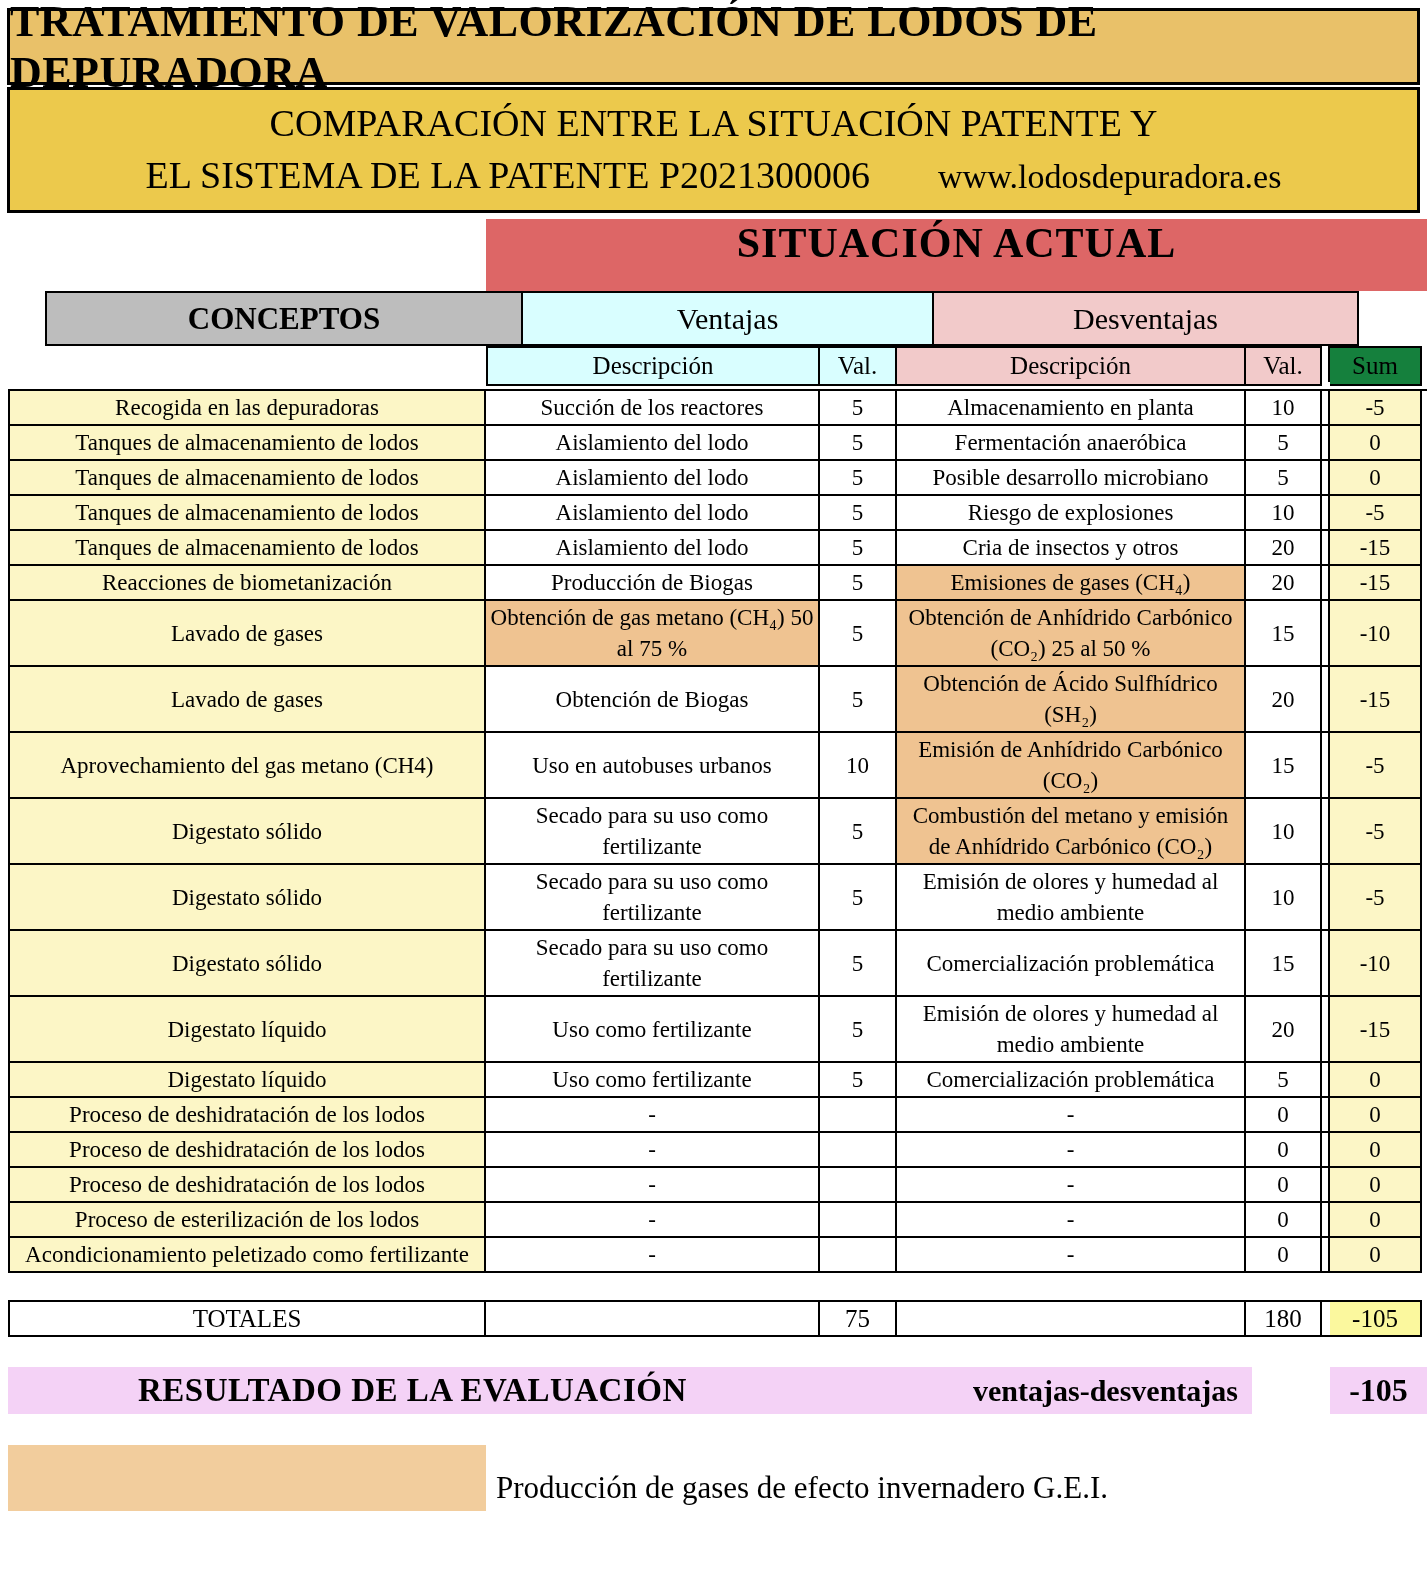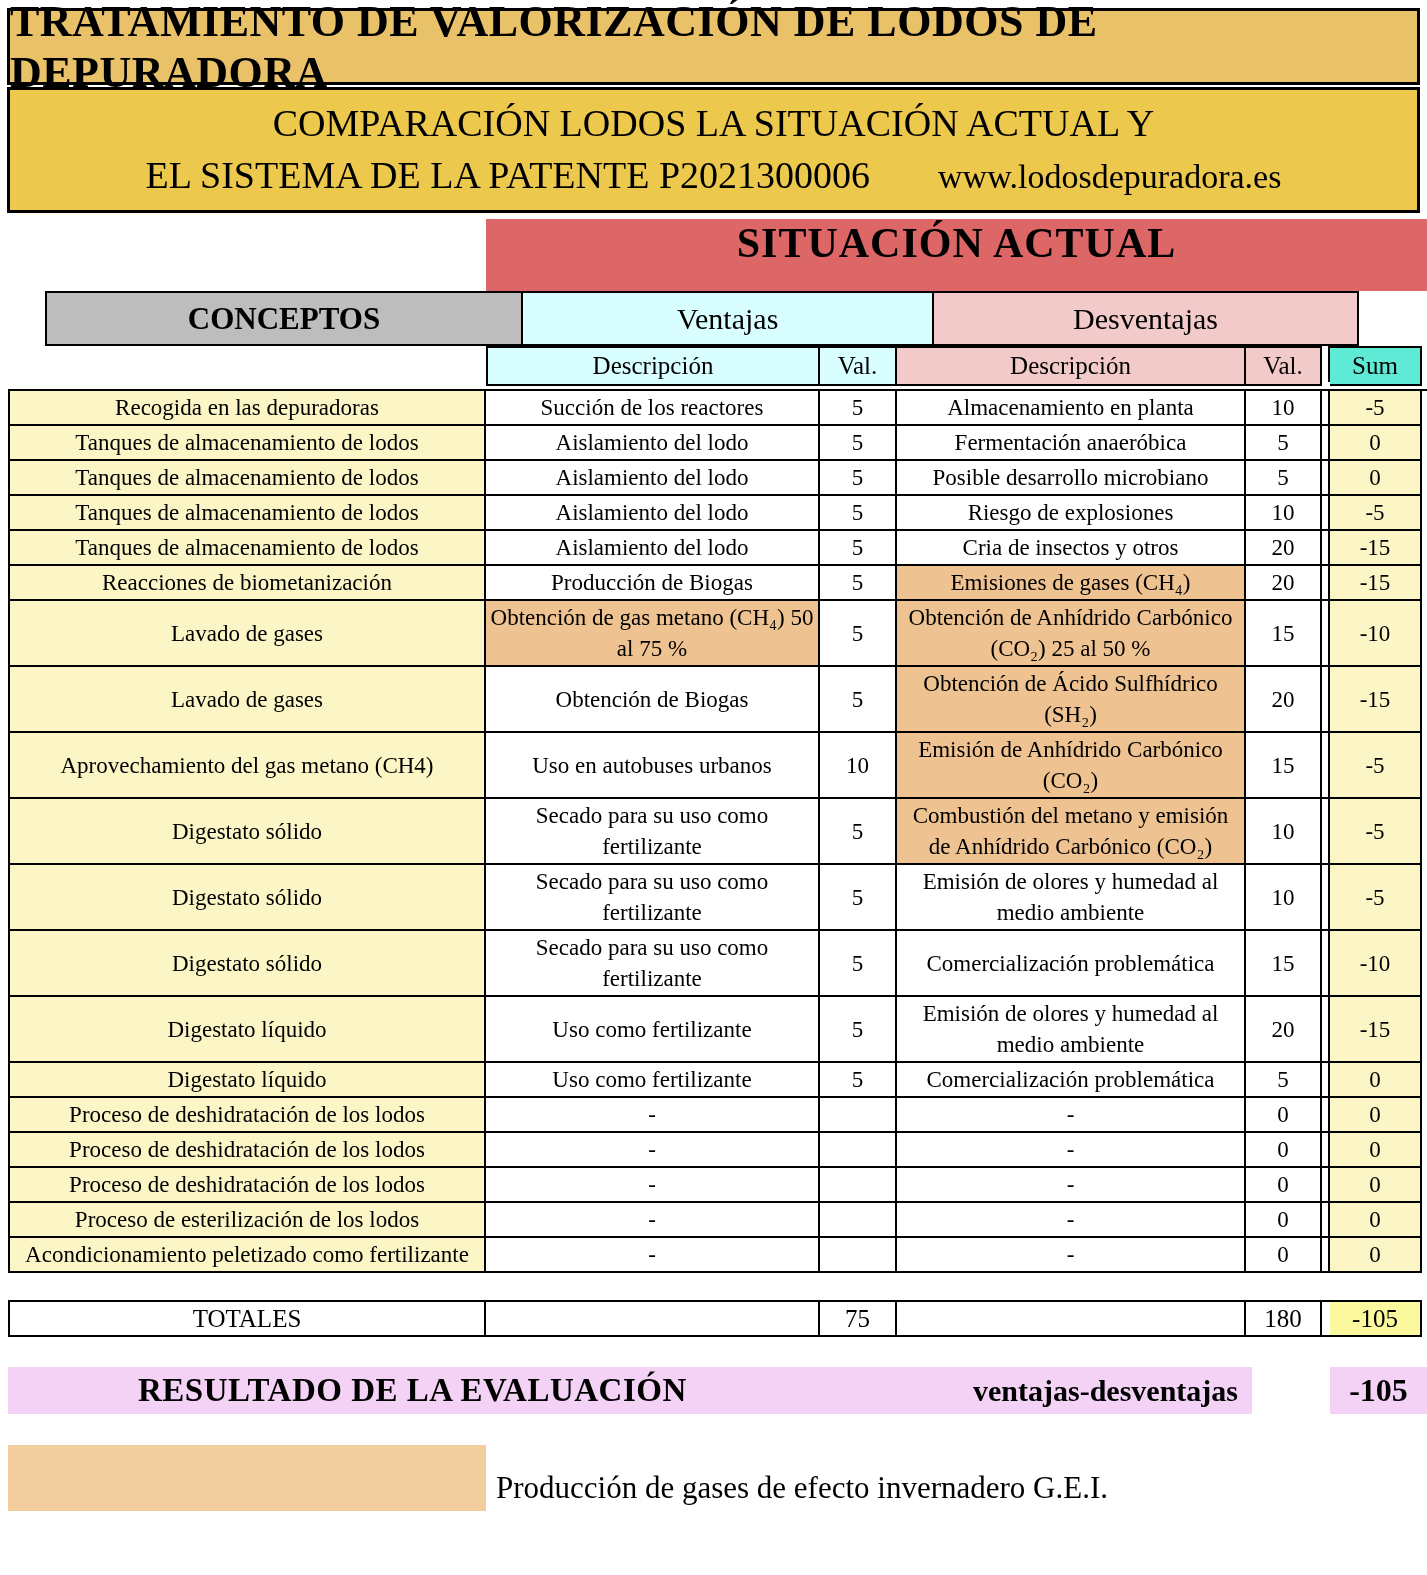--- a/index.html
+++ b/index.html
@@ -34,21 +34,21 @@
          border:2px solid #000;}
   .hdr-v{background:#d9feff;font-size:30px;border:2px solid #000;border-left:none;}
   .hdr-d{background:#f2caca;font-size:30px;border:2px solid #000;border-left:none;}
   .hdr-f{background:#fff;}
   .sub-row>div{display:flex;align-items:center;justify-content:center;
       font-size:25px;height:36px;border-bottom:2px solid #000;border-right:2px solid #000;border-top:2px solid #000;}
   .sub-row .s-empty{border:none;background:#fff;}
   .sub-row .s-first{border-left:2px solid #000;}
   .sub-row .cyan{background:#d9feff;}
   .sub-row .pink{background:#f2caca;}
-  .sub-row .ylw{background:#5eead4;}
+  .sub-row .ylw{background:#15803d;}
   .sub-row .spc{background:#fff;border-top:none;border-bottom:none;}
   #table-body{margin-top:3px;border-top:2px solid #000;border-left:2px solid #000;margin-left:8px;}
   .brow{display:grid;grid-template-columns:476px 334px 77px 349px 76px 8px 92px;}
   .brow>div{
     border-right:2px solid #000;border-bottom:2px solid #000;
     display:flex;align-items:center;justify-content:center;text-align:center;
     font-size:23px;line-height:31px;padding:1px 3px;box-sizing:border-box;
   }
   .brow .ylw{background:#fcf6c6;}
   .brow .wht{background:#fff;}
@@ -78,21 +78,21 @@
   .legend-label{margin-left:10px;font-size:31px;margin-top:19px;}
 </style>
 </head>
 <body>
 
 <div class="band1">
   <span>TRATAMIENTO DE VALORIZACIÓN DE LODOS DE DEPURADORA</span>
 </div>
 
 <div class="band2">
-  <div>COMPARACIÓN LODOS LA SITUACIÓN ACTUAL Y</div>
+  <div>COMPARACIÓN ENTRE LA SITUACIÓN PATENTE Y</div>
   <div class="l2">
     <span>EL SISTEMA DE LA PATENTE P2021300006</span>
     <span class="web">www.lodosdepuradora.es</span>
   </div>
 </div>
 
 <div class="sit-band">
   <span>SITUACIÓN ACTUAL</span>
 </div>
 

